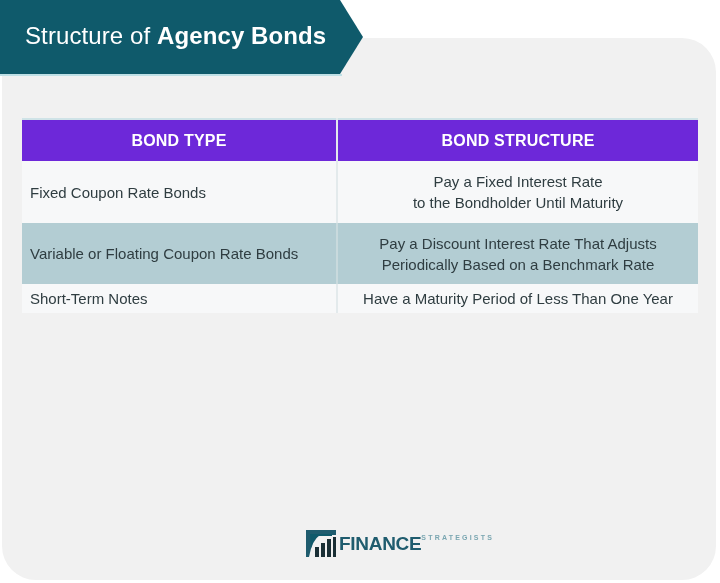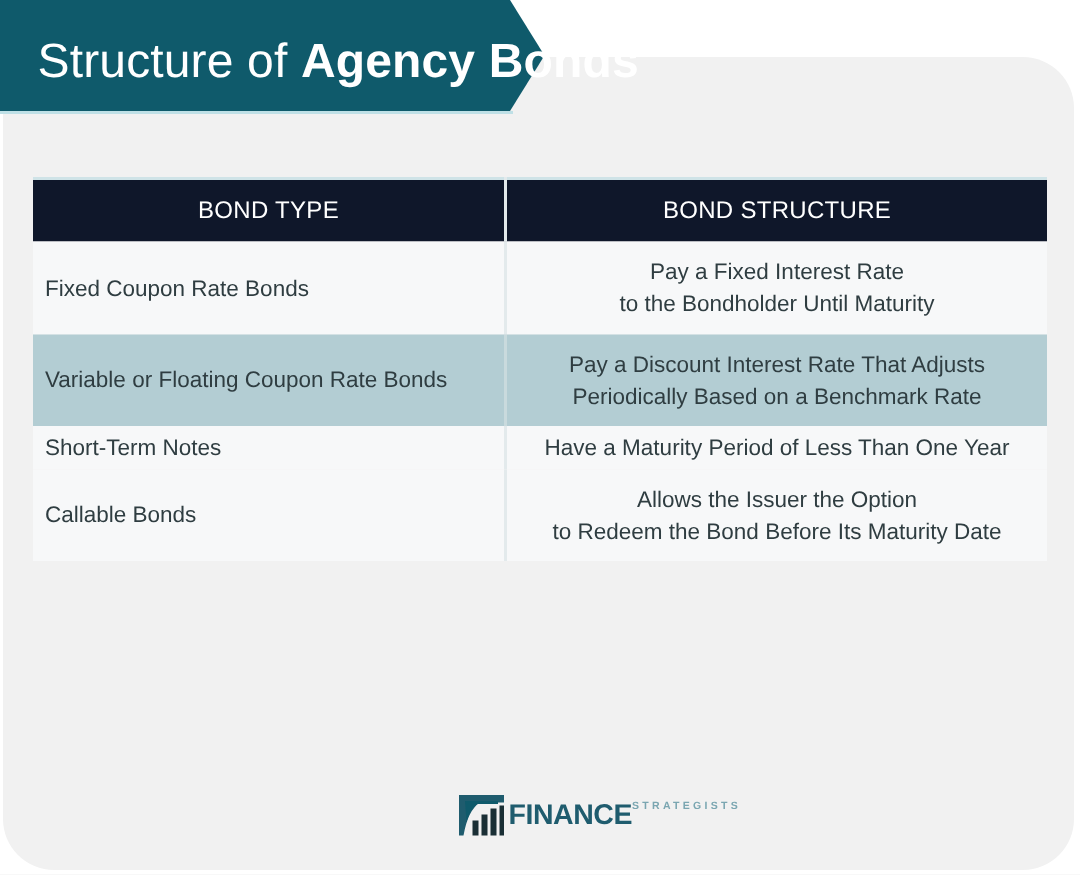--- a/index.html
+++ b/index.html
@@ -14,33 +14,33 @@
   }
   .banner {
     position:absolute; left:0; top:0; width:363px; height:74px;
     background:#0f5a6b;
     clip-path:polygon(0 0, 340px 0, 363px 37px, 340px 74px, 0 74px);
   }
   .banner-underline {
     position:absolute; left:0; top:74px; width:342px; height:2px; background:#bfe0e6;
   }
   .banner-title {
-    position:absolute; left:25px; top:22px; font-size:32px; color:#ffffff;
+    position:absolute; left:25px; top:22px; font-size:24px; color:#ffffff;
     white-space:nowrap; letter-spacing:0.1px;
   }
   .banner-title .light { font-weight:normal; }
   .banner-title .bold { font-weight:bold; }
 
   table.bonds {
     position:absolute; left:22px; top:118px; width:676px;
     border-collapse:collapse; table-layout:fixed;
     border-top:2px solid #cfe3e7;
   }
   table.bonds th {
-    background:#0f172a; color:#ffffff; font-weight:normal; font-size:16px;
+    background:#6d28d9; color:#ffffff; font-weight:bold; font-size:16px;
     height:41px; padding:0; text-align:center; letter-spacing:0.2px;
   }
   table.bonds td {
     font-size:15px; color:#2f3d41; padding:0; line-height:21px;
   }
   table.bonds td.type { padding-left:8px; text-align:left; }
   table.bonds td.structure { text-align:center; }
   table.bonds td + td, table.bonds th + th { border-left:2px solid #e3eaec; }
   tr.light td { background:#f7f8f9; }
   tr.alt td { background:#b3cdd3; }
@@ -93,27 +93,20 @@
           <div>Pay a Discount Interest Rate That Adjusts</div>
           <div>Periodically Based on a Benchmark Rate</div>
         </td>
     </tr>
     <tr class="light" style="height:29px">
       <td class="type">Short-Term Notes</td>
       <td class="structure">
           <div>Have a Maturity Period of Less Than One Year</div>
         </td>
     </tr>
-    <tr class="light" style="height:61px">
-      <td class="type">Callable Bonds</td>
-      <td class="structure">
-          <div>Allows the Issuer the Option</div>
-          <div>to Redeem the Bond Before Its Maturity Date</div>
-        </td>
-    </tr>
   </tbody>
 </table>
 
 <div class="logo">
   <svg class="logo-icon" viewBox="0 0 30 30">
     <path d="M0 2 L30 2 L30 7 L14 7 Q6 12 3 29 L0 29 Z" fill="#1f5c6e"></path>
     <path d="M4 6 L26 6 L26 8 L12 8 Q7 12 5 20 Z" fill="#0f5a6b"></path>
     <rect x="9" y="19" width="4" height="10" fill="#1a2f35"></rect>
     <rect x="15" y="15" width="4" height="14" fill="#1a2f35"></rect>
     <rect x="21" y="11" width="4" height="18" fill="#1a2f35"></rect>

